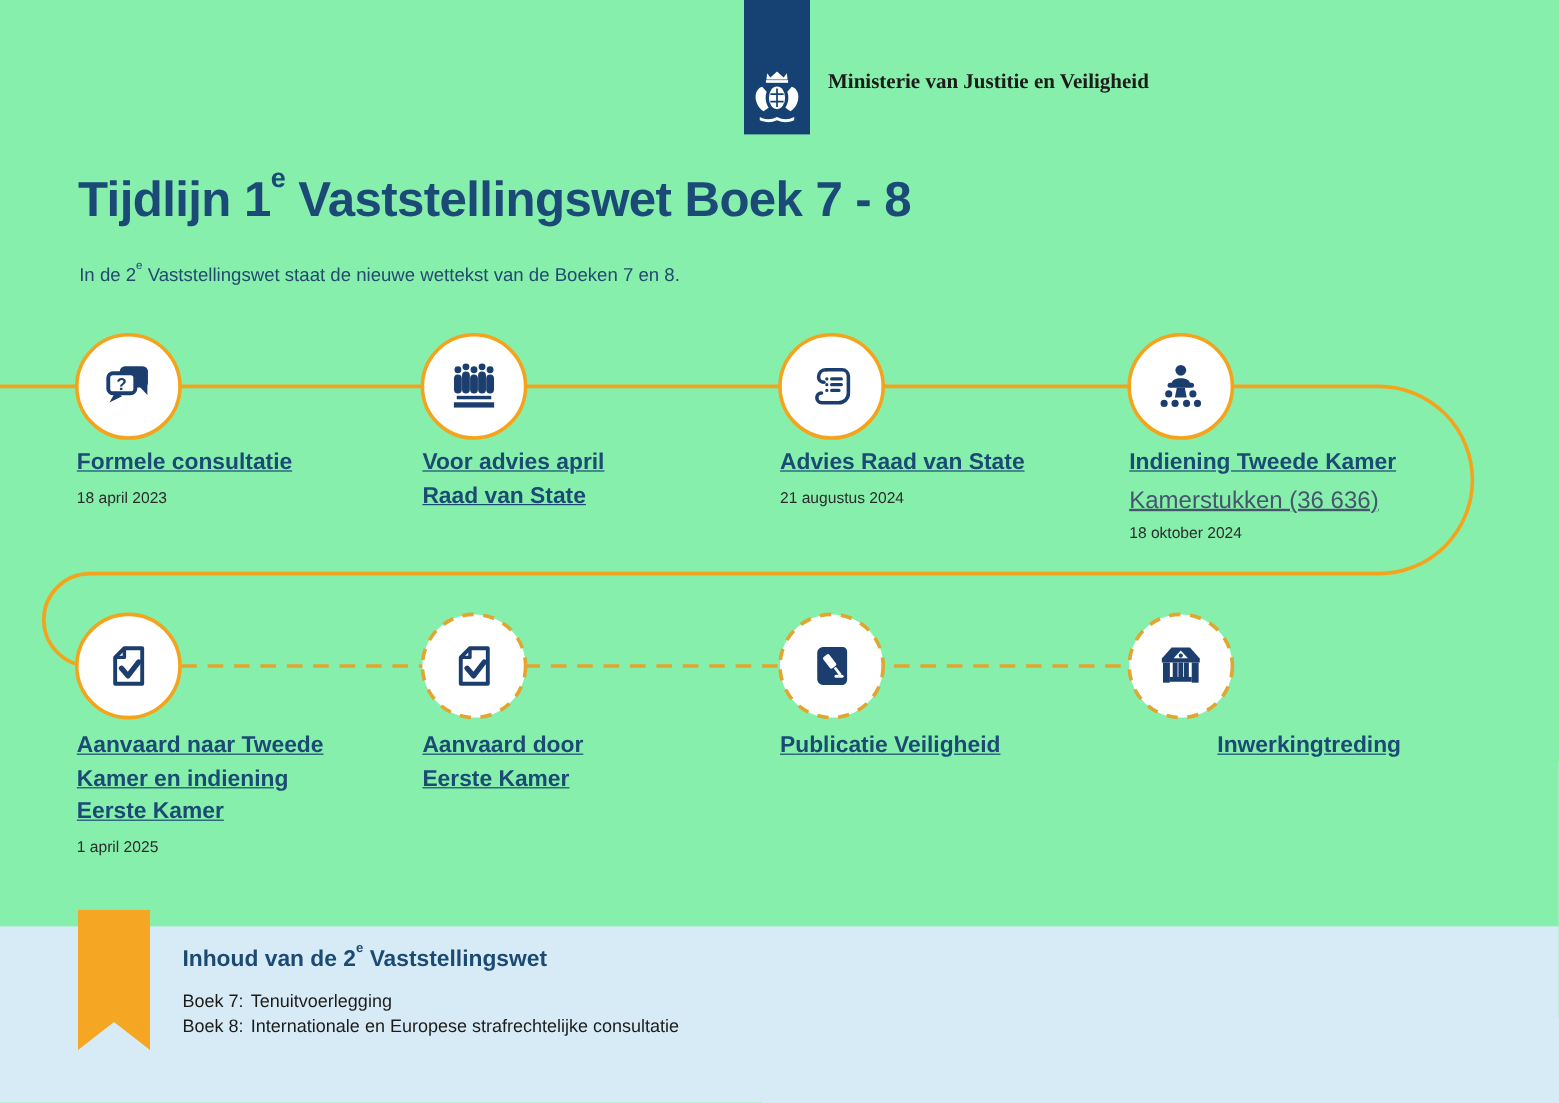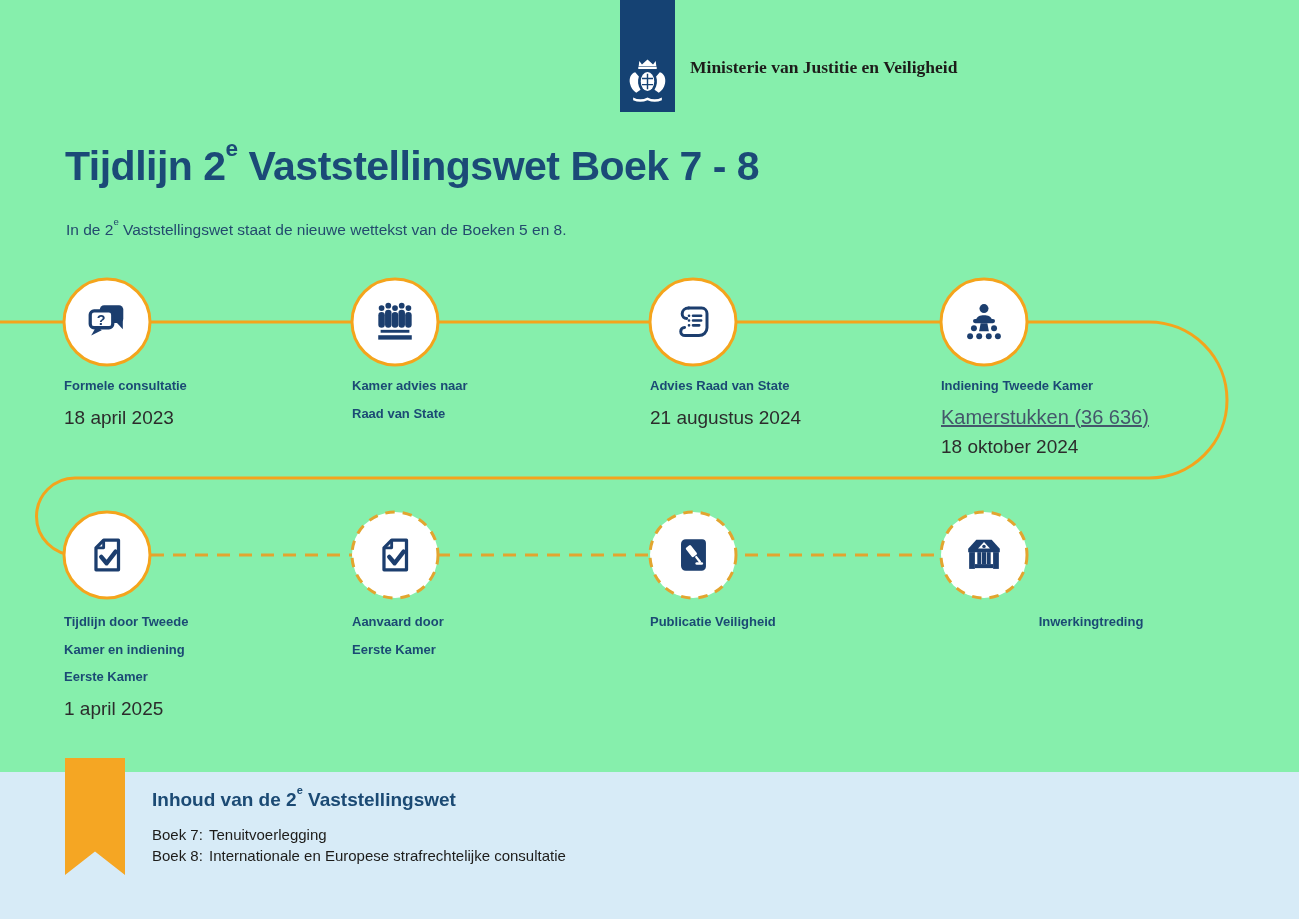--- a/index.html
+++ b/index.html
@@ -41,26 +41,26 @@
   .timeline{position:absolute;left:0;top:0;width:1299px;height:760px;}
   #tl-svg{position:absolute;left:0;top:260px;width:1299px;height:360px;}
   .line-solid{stroke:var(--accent);stroke-width:3;fill:none;}
   .line-dashed{stroke:var(--accent-dash);stroke-width:3;fill:none;stroke-dasharray:13 9;}
   .tl-circle{fill:#fff;}
   .tl-circle.solid{stroke:var(--accent);stroke-width:3;}
   .tl-circle.dashed{stroke:var(--accent-dash);stroke-width:3;stroke-dasharray:9.5 8;}
   .node-icon{position:absolute;width:46px;height:46px;}
   .node-icon svg{width:46px;height:46px;display:block;}
   .step{position:absolute;width:300px;}
-  .step-title{font-size:13px;font-weight:700;color:#1b4a74;line-height:27.5px;}
+  .step-title{font-size:19px;font-weight:700;color:#1b4a74;line-height:27.5px;text-decoration:underline;}
   .step-link{
     display:inline-block;margin-top:6px;font-size:20px;color:var(--link);
     text-decoration:underline;cursor:pointer;
   }
-  .step-date{margin-top:7px;font-size:19px;color:var(--text-dark);}
+  .step-date{margin-top:7px;font-size:13px;color:var(--text-dark);}
   
   .band{position:absolute;left:0;top:772px;width:1299px;height:147px;background:var(--band);}
   .ribbon{
     position:absolute;left:65px;top:-14px;width:60px;height:117px;background:var(--ribbon);
     clip-path:polygon(0 0,100% 0,100% 100%,50% 80%,0 100%);
   }
   .band h2{
     position:absolute;left:152px;top:17px;margin:0;
     font-size:19px;font-weight:700;color:#1b4a74;white-space:nowrap;
   }
@@ -80,22 +80,22 @@
       <rect x="11" y="8.6" width="18" height="2.2" fill="#fff"></rect>
       <path d="M8 14 c-4.2 1 -6.2 6 -5.1 11 c0.9 4 3.1 7 6.1 9 l4.2 -3 c-2.6 -4 -3.1 -9 -1.6 -13 z" fill="#fff"></path>
       <path d="M32 14 c4.2 1 6.2 6 5.1 11 c-0.9 4 -3.1 7 -6.1 9 l-4.2 -3 c2.6 -4 3.1 -9 1.6 -13 z" fill="#fff"></path>
       <ellipse cx="20" cy="23" rx="6.6" ry="9.2" fill="#fff"></ellipse>
       <path d="M20 15.5 v15 M14.6 20 h10.8 M14.6 26 h10.8" stroke="#154273" stroke-width="1.4"></path>
       <path d="M6 38.6 q7 3.6 14 0 q7 3.6 14 0 v2.6 q-7 3.2 -14 0 q-7 3.2 -14 0 z" fill="#fff"></path>
     </svg>
   </div>
   <div class="ministry">Ministerie van Justitie en Veiligheid</div>
 
-  <h1><span>Tijdlijn 2</span><sup class="sup">e</sup><span> Vaststellingswet Boek 7 - 8</span></h1>
-  <p class="subtitle"><span>In de 2</span><sup class="sup">e</sup><span> Vaststellingswet staat de nieuwe wettekst van de Boeken 5 en 8.</span></p>
+  <h1><span>Tijdlijn 1</span><sup class="sup">e</sup><span> Vaststellingswet Boek 7 - 8</span></h1>
+  <p class="subtitle"><span>In de 2</span><sup class="sup">e</sup><span> Vaststellingswet staat de nieuwe wettekst van de Boeken 7 en 8.</span></p>
 
   <div class="timeline">
     <svg id="tl-svg" viewBox="0 0 1299 360" preserveAspectRatio="none">
       <path class="line-solid" d="M -4 62 H 1149 A 78 78 0 0 1 1149 218 H 75 A 38.5 38.5 0 0 0 75 295 H 107"></path>
       <path class="line-dashed" d="M 107 295 H 984"></path>
     <circle cx="107" cy="62" r="43" class="tl-circle solid"></circle>
         <circle cx="395" cy="62" r="43" class="tl-circle solid"></circle>
         <circle cx="693" cy="62" r="43" class="tl-circle solid"></circle>
         <circle cx="984" cy="62" r="43" class="tl-circle solid"></circle>
         <circle cx="107" cy="295" r="43" class="tl-circle solid"></circle>
@@ -127,21 +127,21 @@
             <rect x="20.6" y="13.6" width="6.8" height="16.5" rx="3.4"></rect>
             <circle cx="31" cy="7" r="3"></circle>
             <rect x="27.6" y="11.1" width="6.8" height="19" rx="3.4"></rect>
             <circle cx="38" cy="9.5" r="3"></circle>
             <rect x="34.6" y="13.6" width="6.8" height="16.5" rx="3.4"></rect>
             <rect x="9" y="32.2" width="30" height="3"></rect>
             <rect x="6.5" y="37.8" width="35" height="4.6"></rect>
           </svg>
         </div>
         <div class="step" style="left: 352px; top: 372px;">
-          <div class="step-title">Kamer advies naar</div>
+          <div class="step-title">Voor advies april</div>
           <div class="step-title">Raad van State</div>
         </div>
         <div class="node-icon" style="left: 670px; top: 299px;">
           <svg viewBox="0 0 48 48" fill="none" stroke="var(--navy)" stroke-width="3.1" stroke-linecap="round" stroke-linejoin="round">
             <path d="M19.5 9.5 c-4.2 0 -6.8 2.6 -6.8 6 c0 3 2.1 4.9 4.7 4.9"></path>
             <path d="M19.5 9.5 H33 c3.2 0 5.6 2.5 5.6 5.7 V30 c0 4.8 -3.8 8.2 -8.4 8.2 H15.8 c-2.8 0 -4.6 -2 -4.6 -4.4 c0 -2.3 1.8 -4 4 -4"></path>
             <g stroke-width="2.7">
               <path d="M24 17.5 h8.5 M24 22.5 h8.5 M24 27.5 h6.5"></path>
               <path d="M19.8 17.5 h0.1 M19.8 22.5 h0.1 M19.8 27.5 h0.1"></path>
             </g>
@@ -167,21 +167,21 @@
         </div>
         <div class="step" style="left: 941px; top: 372px;"><div class="step-title">Indiening Tweede Kamer</div><a class="step-link">Kamerstukken (36 636)</a><br><div class="step-date">18 oktober 2024</div></div>
         <div class="node-icon" style="left: 84px; top: 532px;">
           <svg viewBox="0 0 48 48">
             <path d="M20.5 8.5 H36 V39.5 H12.5 V16.5 z" fill="#fff" stroke="var(--navy)" stroke-width="3.4" stroke-linejoin="round"></path>
             <path d="M20.5 8.5 v8 h-8" fill="none" stroke="var(--navy)" stroke-width="3" stroke-linejoin="round"></path>
             <path d="M18 26 l5.6 6.6 L33 20.5" fill="none" stroke="var(--navy)" stroke-width="4.6" stroke-linecap="round" stroke-linejoin="round"></path>
           </svg>
         </div>
         <div class="step" style="left: 64px; top: 608px;">
-          <div class="step-title">Tijdlijn door Tweede</div>
+          <div class="step-title">Aanvaard naar Tweede</div>
           <div class="step-title">Kamer en indiening</div>
           <div class="step-title">Eerste Kamer</div>
           <div class="step-date">1 april 2025</div>
         </div>
         <div class="node-icon" style="left: 372px; top: 532px;">
           <svg viewBox="0 0 48 48">
             <path d="M20.5 8.5 H36 V39.5 H12.5 V16.5 z" fill="#fff" stroke="var(--navy)" stroke-width="3.4" stroke-linejoin="round"></path>
             <path d="M20.5 8.5 v8 h-8" fill="none" stroke="var(--navy)" stroke-width="3" stroke-linejoin="round"></path>
             <path d="M18 26 l5.6 6.6 L33 20.5" fill="none" stroke="var(--navy)" stroke-width="4.6" stroke-linecap="round" stroke-linejoin="round"></path>
           </svg>

